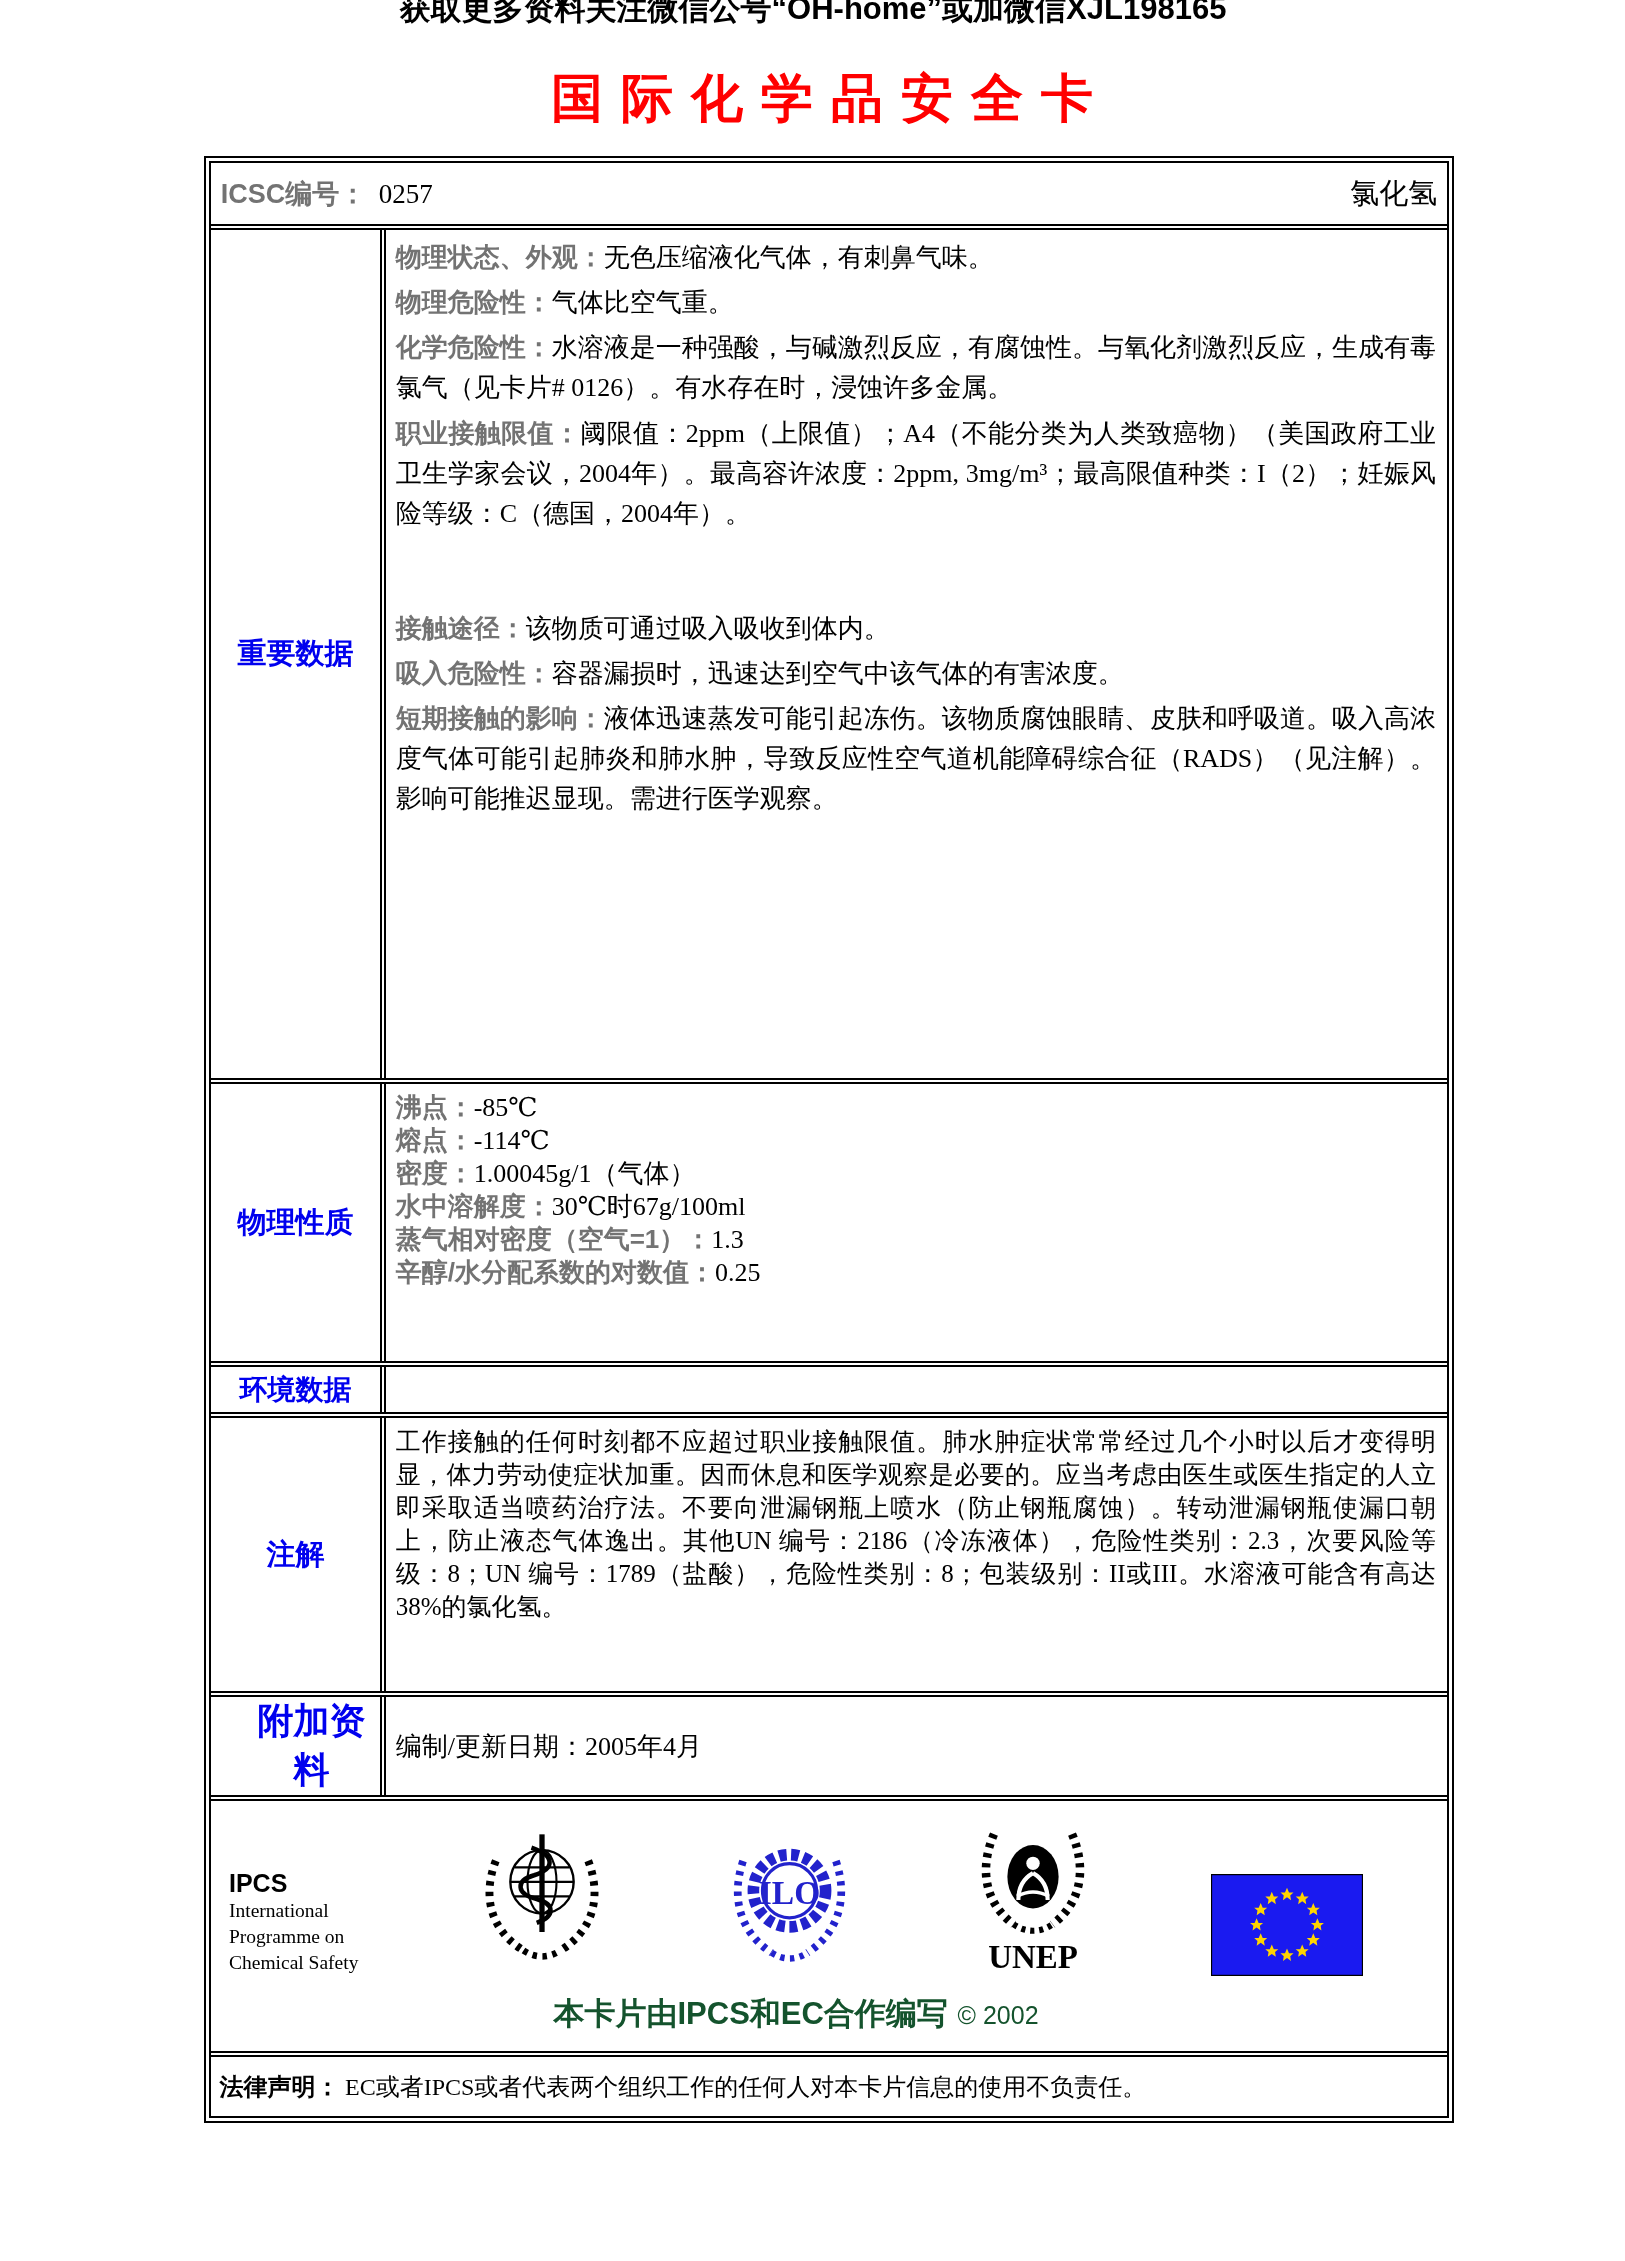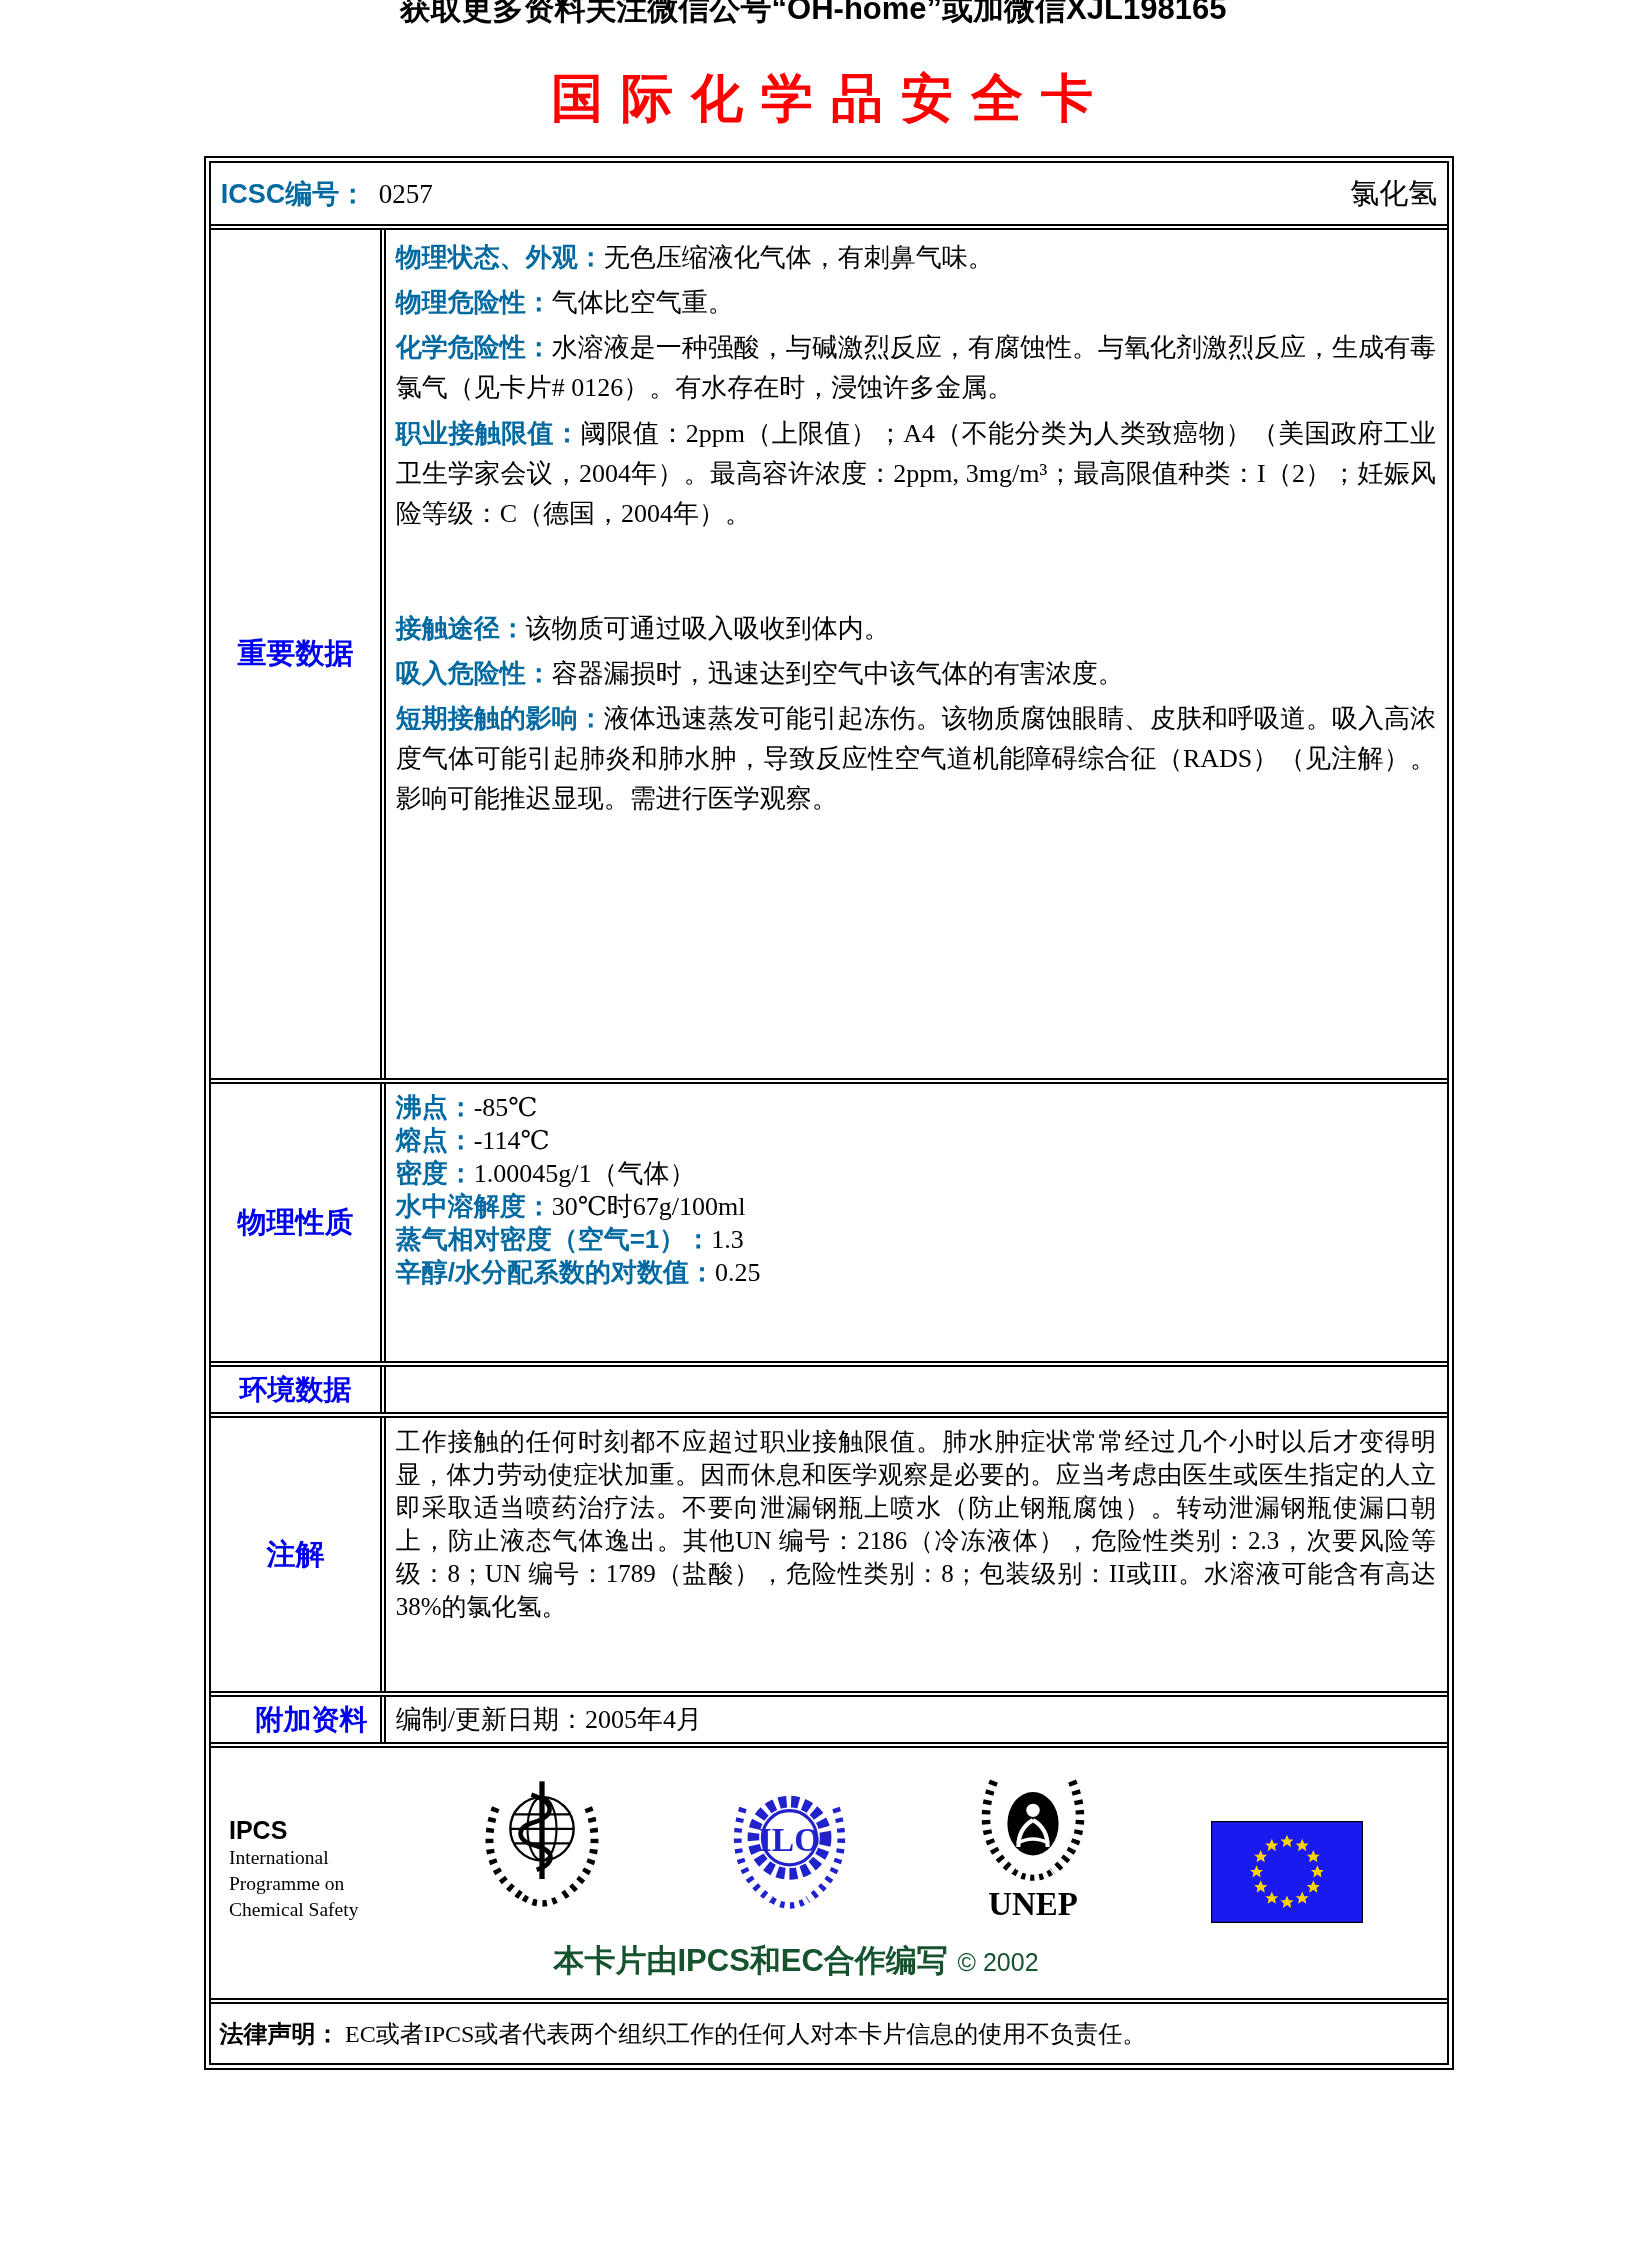--- a/index.html
+++ b/index.html
@@ -26,21 +26,21 @@
   .two-col{display:flex;align-items:stretch;}
   .label-cell{
     width:175px;flex:0 0 175px;border-right:6.3px double #000;box-sizing:border-box;
     display:flex;align-items:center;justify-content:center;
     font-family:"Liberation Sans","DejaVu Sans",sans-serif;
     font-weight:bold;font-size:29px;color:#0000EE;text-align:center;
   }
   .content-cell{flex:1 1 auto;padding:7px 11px 7px 9.7px;box-sizing:border-box;}
   .k{
     font-family:"Liberation Sans","DejaVu Sans",sans-serif;
-    font-weight:bold;color:#0369a1;
+    font-weight:bold;color:#737373;
   }
   .v{color:#000;}
   
   .icsc-row{
     display:flex;justify-content:space-between;align-items:center;
     min-height:61px;padding:0 9.7px;font-size:27px;
   }
   .icsc-left .k{font-size:27px;}
   .icsc-num{margin-left:12.5px;font-size:27px;}
   .icsc-chem{font-size:29px;}
@@ -51,21 +51,21 @@
   
   .physical-cell{min-height:277px;font-size:26px;line-height:33px;}
   
   .env-cell{min-height:45px;}
   .env-row .label-cell{font-size:28px;}
   
   .notes-cell{min-height:273px;font-size:25px;line-height:33px;text-align:justify;}
   
   .add-cell{min-height:42px;font-size:26px;line-height:31px;display:flex;align-items:center;}
   .add-row{min-height:42px;}
-  .add-row .label-cell{font-size:28px;padding-left:32px;}
+  .add-row .label-cell{font-size:36px;padding-left:32px;}
   
   .logos-row{min-height:256px;padding:18px 84px 12.5px 18px;box-sizing:border-box;}
   .logos-bar{display:flex;align-items:flex-end;justify-content:space-between;}
   .ipcs-block{font-family:"Liberation Sans","DejaVu Sans",sans-serif;color:#000;}
   .ipcs-acronym{font-weight:bold;font-size:25px;line-height:29px;}
   .ipcs-line{font-size:19.5px;line-height:26px;font-family:Liberation Serif, serif;}
   .logo{display:block;}
   .eu-flag{display:block;}
   .credit-line{
     margin-top:16.7px;text-align:center;

